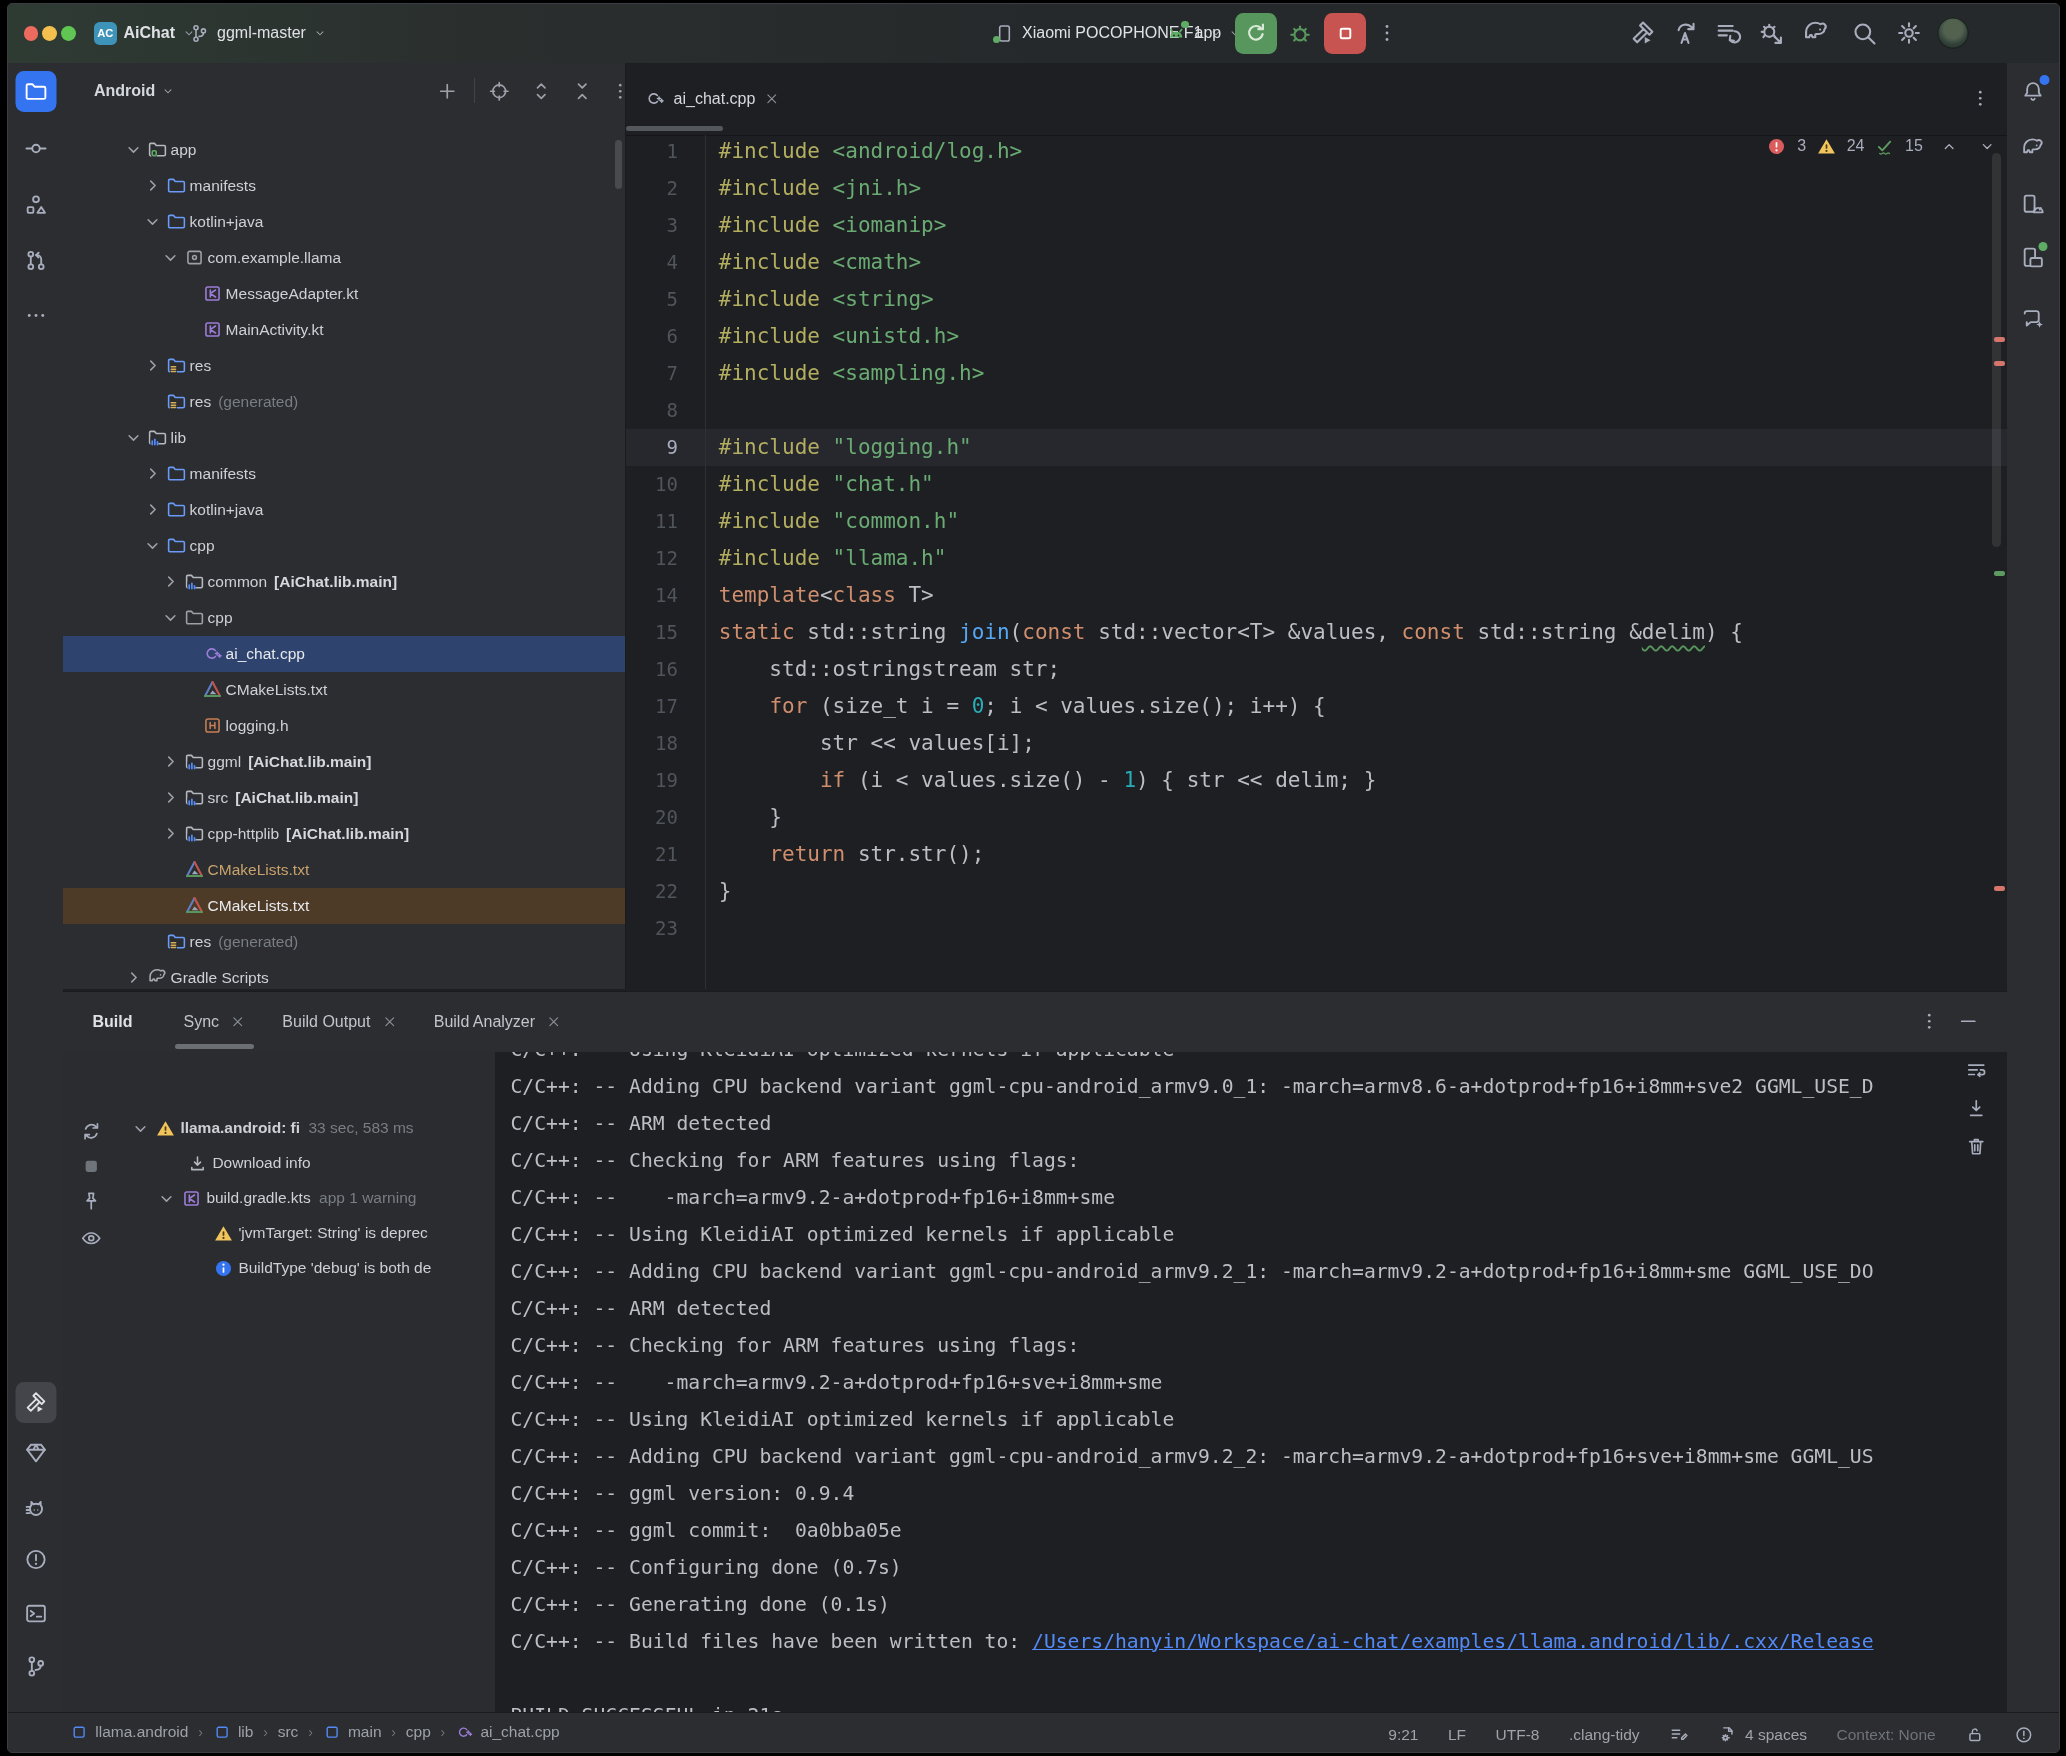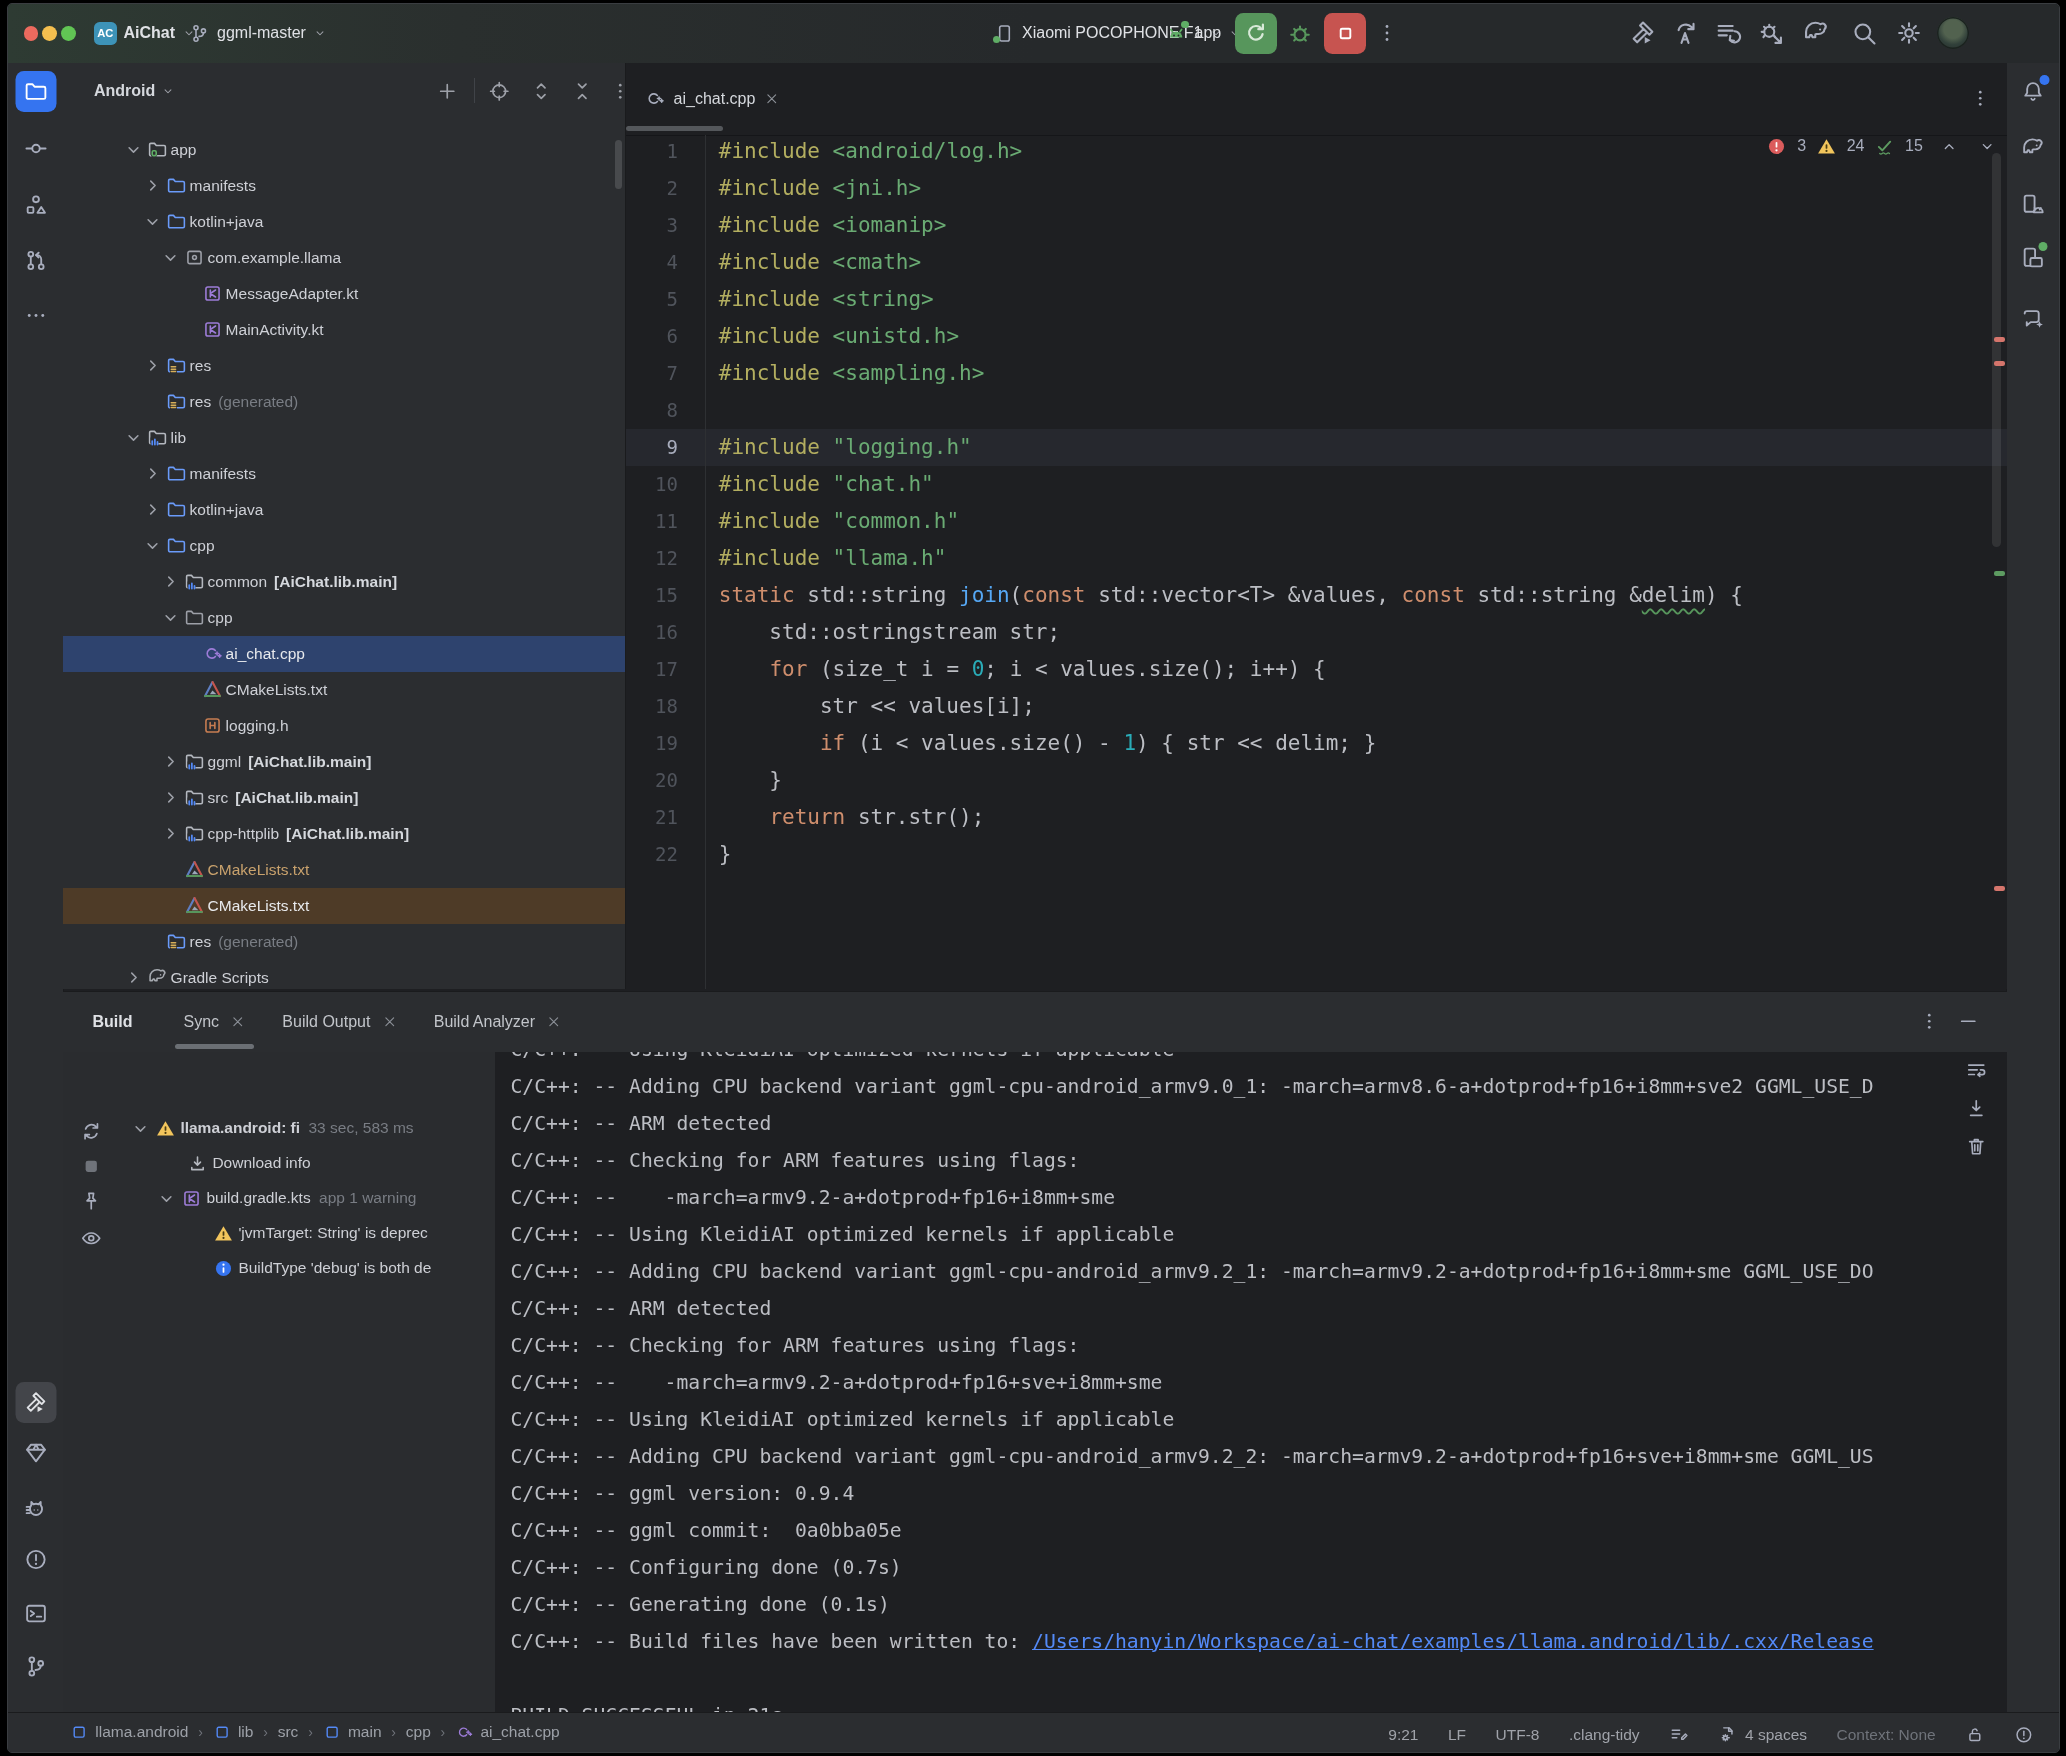--- a/index.html
+++ b/index.html
@@ -808,28 +808,30 @@
         <div class="cline"><span class="lnum">3</span><span class="ltext"><span class="tk-d">#include</span><span class="tk-p"> </span><span class="tk-s">&lt;iomanip&gt;</span></span></div>
         <div class="cline"><span class="lnum">4</span><span class="ltext"><span class="tk-d">#include</span><span class="tk-p"> </span><span class="tk-s">&lt;cmath&gt;</span></span></div>
         <div class="cline"><span class="lnum">5</span><span class="ltext"><span class="tk-d">#include</span><span class="tk-p"> </span><span class="tk-s">&lt;string&gt;</span></span></div>
         <div class="cline"><span class="lnum">6</span><span class="ltext"><span class="tk-d">#include</span><span class="tk-p"> </span><span class="tk-s">&lt;unistd.h&gt;</span></span></div>
         <div class="cline"><span class="lnum">7</span><span class="ltext"><span class="tk-d">#include</span><span class="tk-p"> </span><span class="tk-s">&lt;sampling.h&gt;</span></span></div>
         <div class="cline"><span class="lnum">8</span><span class="ltext"></span></div>
         <div class="cline cur"><span class="lnum">9</span><span class="ltext"><span class="tk-d">#include</span><span class="tk-p"> </span><span class="tk-s">"logging.h"</span></span></div>
         <div class="cline"><span class="lnum">10</span><span class="ltext"><span class="tk-d">#include</span><span class="tk-p"> </span><span class="tk-s">"chat.h"</span></span></div>
         <div class="cline"><span class="lnum">11</span><span class="ltext"><span class="tk-d">#include</span><span class="tk-p"> </span><span class="tk-s">"common.h"</span></span></div>
         <div class="cline"><span class="lnum">12</span><span class="ltext"><span class="tk-d">#include</span><span class="tk-p"> </span><span class="tk-s">"llama.h"</span></span></div>
+        <div class="cline"><span class="lnum">14</span><span class="ltext"><span class="tk-k">template</span><span class="tk-p">&lt;</span><span class="tk-k">class</span><span class="tk-p"> T&gt;</span></span></div>
         <div class="cline"><span class="lnum">15</span><span class="ltext"><span class="tk-k">static</span><span class="tk-p"> std::string </span><span class="tk-f">join</span><span class="tk-p">(</span><span class="tk-k">const</span><span class="tk-p"> std::vector&lt;T&gt; &amp;values, </span><span class="tk-k">const</span><span class="tk-p"> std::string &amp;</span><span class="tk-w">delim</span><span class="tk-p">) {</span></span></div>
         <div class="cline"><span class="lnum">16</span><span class="ltext"><span class="tk-p">    std::ostringstream str;</span></span></div>
         <div class="cline"><span class="lnum">17</span><span class="ltext"><span class="tk-p">    </span><span class="tk-k">for</span><span class="tk-p"> (size_t i = </span><span class="tk-n">0</span><span class="tk-p">; i &lt; values.size(); i++) {</span></span></div>
         <div class="cline"><span class="lnum">18</span><span class="ltext"><span class="tk-p">        str &lt;&lt; values[i];</span></span></div>
         <div class="cline"><span class="lnum">19</span><span class="ltext"><span class="tk-p">        </span><span class="tk-k">if</span><span class="tk-p"> (i &lt; values.size() - </span><span class="tk-n">1</span><span class="tk-p">) { str &lt;&lt; delim; }</span></span></div>
         <div class="cline"><span class="lnum">20</span><span class="ltext"><span class="tk-p">    }</span></span></div>
         <div class="cline"><span class="lnum">21</span><span class="ltext"><span class="tk-p">    </span><span class="tk-k">return</span><span class="tk-p"> str.str();</span></span></div>
         <div class="cline"><span class="lnum">22</span><span class="ltext"><span class="tk-p">}</span></span></div>
+        <div class="cline"><span class="lnum">23</span><span class="ltext"></span></div>
       </div>
     <div id="gutterline"></div>
 
     <span id="edscroll"></span>
     <span class="stripe" style="top:274px;background:#d5756c"></span>
     <span class="stripe" style="top:298px;background:#d5756c"></span>
     <span class="stripe" style="top:508px;background:#5d9b61"></span>
     <span class="stripe" style="top:823px;background:#d5756c"></span>
   </div>
 

